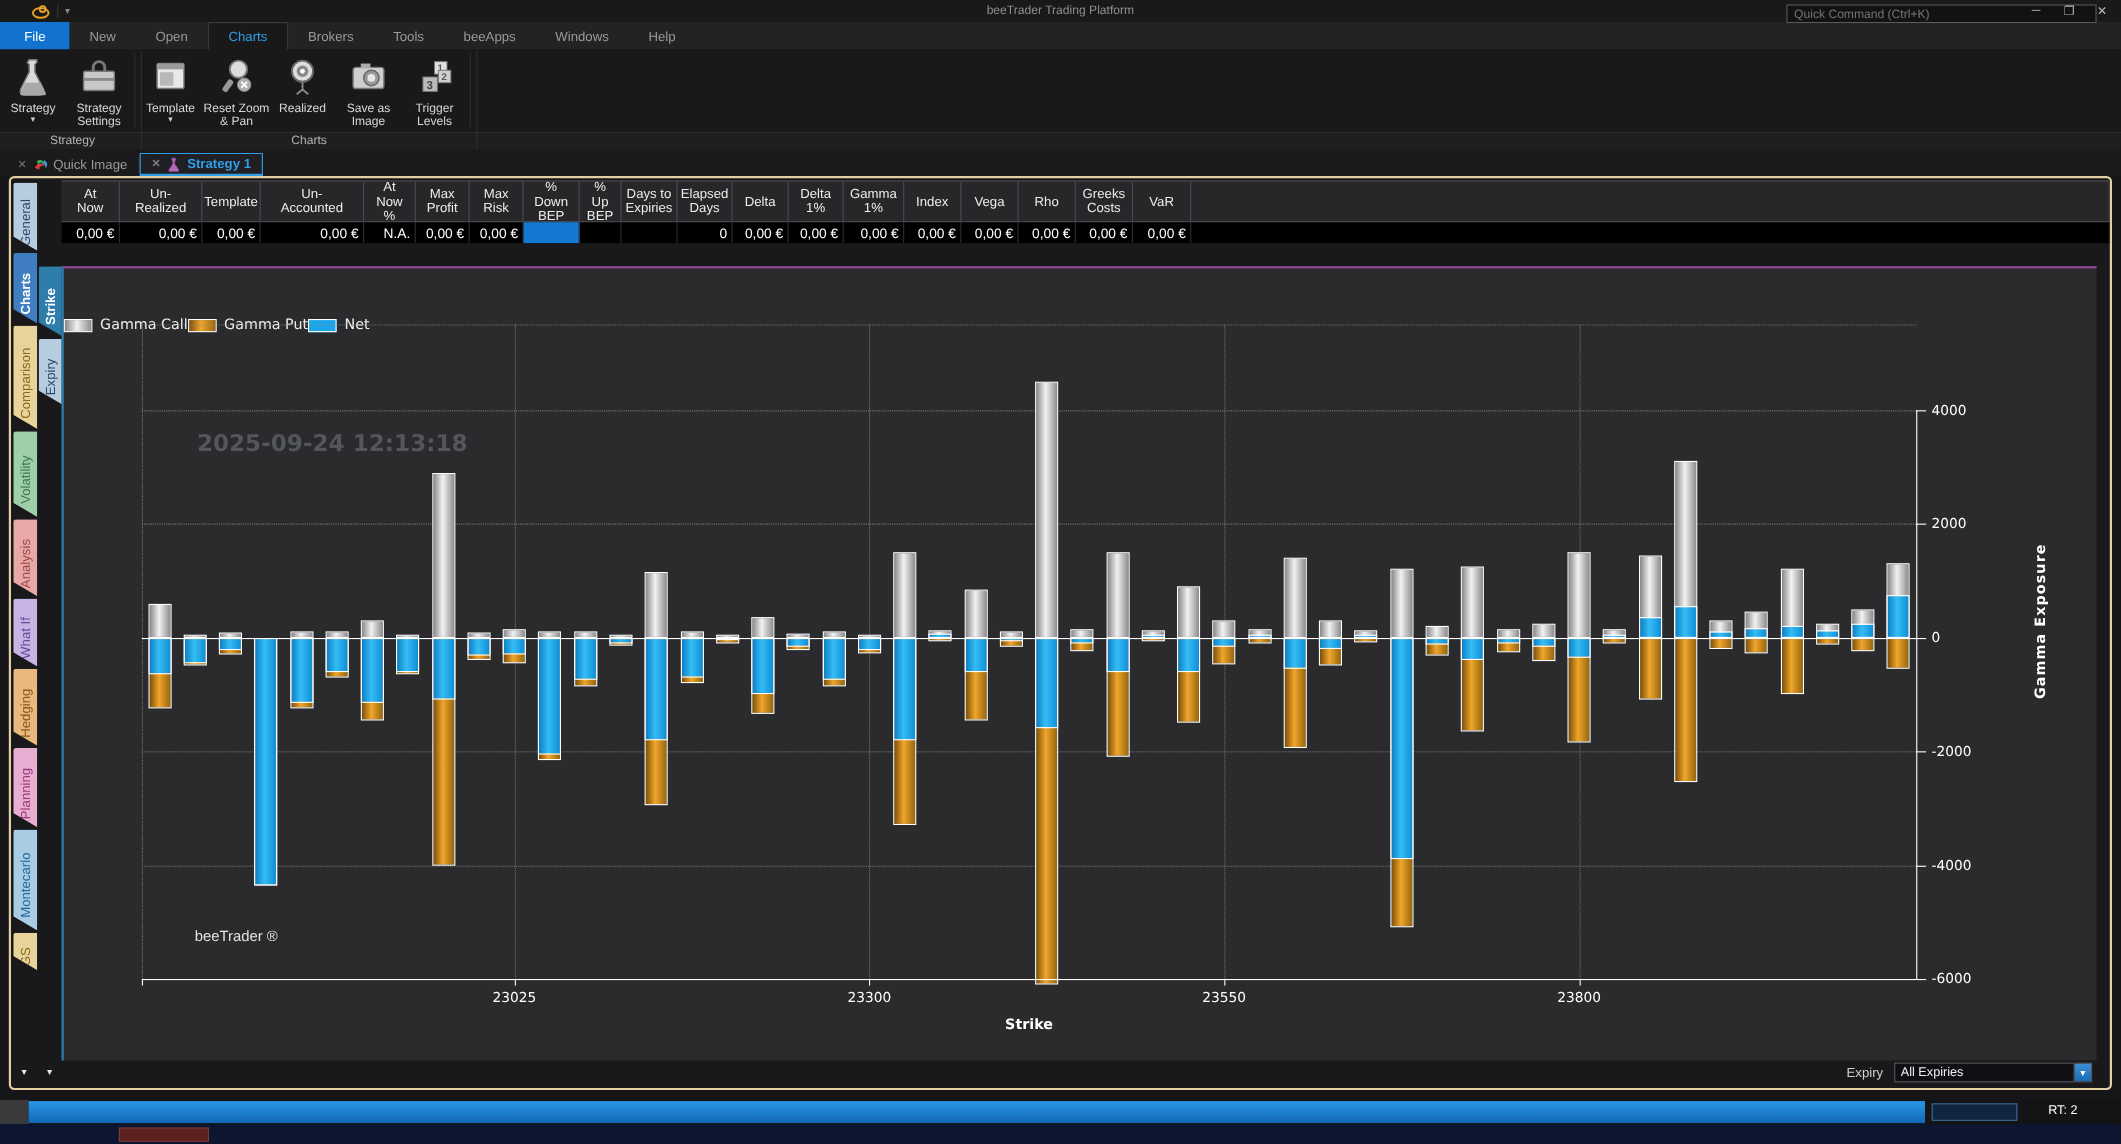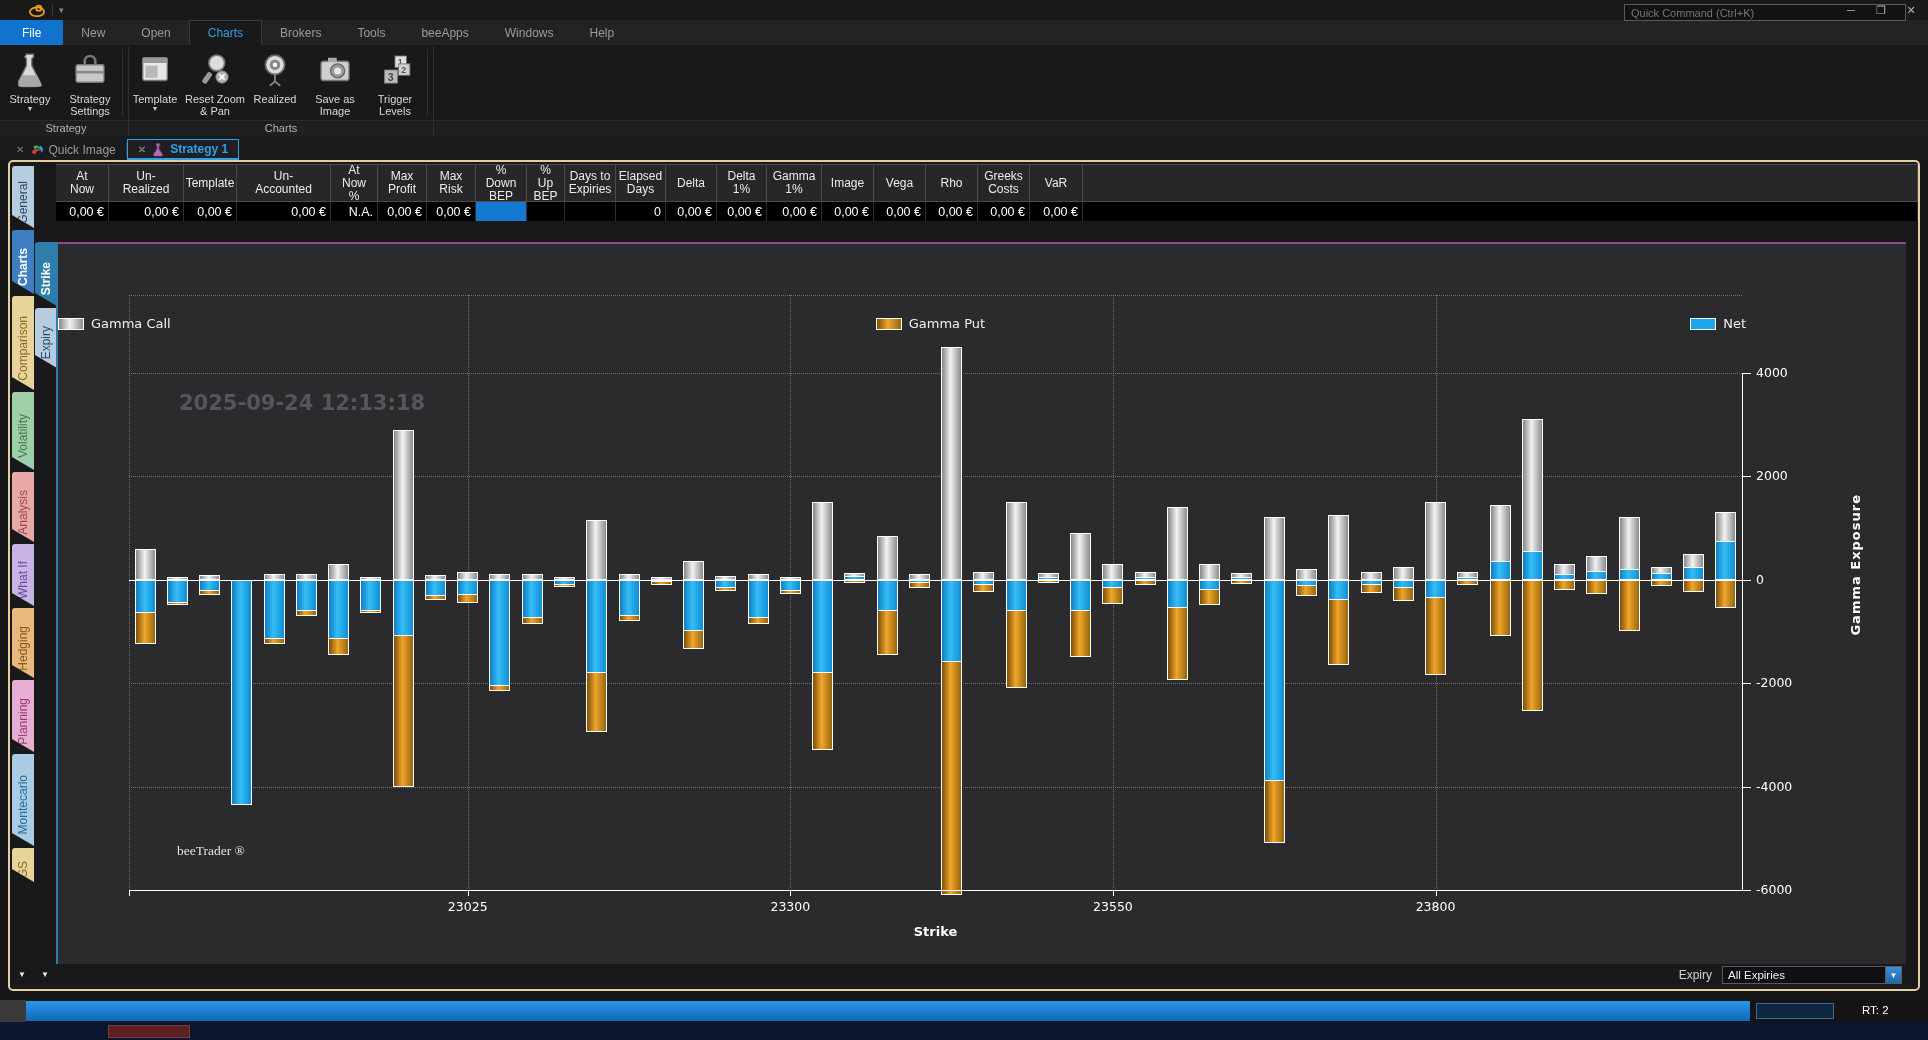--- a/index.html
+++ b/index.html
@@ -67,21 +67,21 @@
 
   
   #subtabs { position:absolute; left:46px; top:59px; height:21px; display:flex; align-items:flex-end; }
   .sub-tab { height:19px; display:flex; align-items:center; padding:0 22px 0 12px; font-size:12px; cursor:pointer;
     clip-path:polygon(0 0, calc(100% - 15px) 0, 100% 100%, 0 100%); margin-right:-12px; border-radius:3px 0 0 0; }
   .sub-tab.active { height:21px; font-weight:bold; z-index:4; }
 
   
   #chart { position:absolute; left:46px; top:80px; width:1850px; height:722px; background:#2b2b2e;
     border-top:2px solid #8d4a93; border-left:2px solid #2e7dab; }
-  #legend { position:absolute; top:72px; left:0; width:1688px; display:flex; justify-content:space-between; gap:26px; }
+  #legend { position:absolute; top:44px; left:0; width:1688px; display:flex; justify-content:flex-start; }
   .leg-item { display:flex; align-items:center; gap:7px; color:#f0f0f0; font-size:13px; font-family:"DejaVu Sans",sans-serif; }
   .leg-swatch { width:26px; height:12px; border:1px solid #fff; }
 
   #plot { position:absolute; left:71px; top:51px; width:1613px; height:595px; }
   .grid-v { position:absolute; top:0; bottom:0; width:0; border-left:1px dotted #8a8a8a; opacity:.75; }
   .grid-h { position:absolute; left:0; right:0; height:0; border-top:1px dotted #8a8a8a; opacity:.75; }
   #zero-line { position:absolute; left:0; width:1613px; height:1px; background:#fff; }
   #xaxis-line { position:absolute; left:0; bottom:-1px; width:1613px; height:1px; background:#fff; }
   #yaxis-line { position:absolute; width:1px; background:#fff; }
   .ytick { position:absolute; width:9px; height:1px; background:#fff; }
@@ -90,21 +90,21 @@
   .xtick-label { position:absolute; color:#fff; font-size:12.5px; font-family:"DejaVu Sans",sans-serif; transform:translateX(-50%); }
   .bar { position:absolute; width:21px; border:1px solid #fff; }
   .bar.call { background:linear-gradient(90deg,#87878a 0%,#f2f2f4 45%,#8c8c8f 100%); }
   .bar.put  { background:linear-gradient(90deg,#7c4f07 0%,#f0a62c 45%,#96660c 100%); }
   .bar.net  { background:linear-gradient(90deg,#0e7fc4 0%,#35bdf5 45%,#0f8ed6 100%); }
 
   #watermark { position:absolute; left:50px; top:72px; color:#53565a; font-family:"DejaVu Sans",sans-serif; pointer-events:none; }
   #wm-title { font-size:44px; font-weight:bold; letter-spacing:1px; }
   #wm-last  { font-size:21px; font-weight:bold; margin-top:29px; }
   #wm-date  { font-size:21px; font-weight:bold; margin-top:24px; }
-  #brand { position:absolute; left:48px; top:548px; color:#e2e2e2; font-size:13.5px; font-family:Liberation Serif, serif; }
+  #brand { position:absolute; left:48px; top:548px; color:#e2e2e2; font-size:13.5px; font-family:Liberation Sans, sans-serif; }
   #xaxis-title { position:absolute; color:#fff; font-weight:bold; font-size:13px; font-family:"DejaVu Sans",sans-serif; transform:translateX(-50%); }
   #yaxis-title { position:absolute; color:#fff; font-weight:bold; font-size:13px; font-family:"DejaVu Sans",sans-serif;
     writing-mode:vertical-rl; transform:rotate(180deg); letter-spacing:1px; }
 
   
   #expiry-row { position:absolute; right:16px; top:804px; display:flex; align-items:center; gap:10px; }
   #expiry-label { color:#d0d0d0; font-size:12px; }
   #expiry-combo { width:180px; height:18px; background:#101014; border:1px solid #5a5a5a; display:flex; align-items:center; cursor:pointer; }
   #expiry-value { flex:1; color:#f0f0f0; font-size:11.5px; padding-left:5px; }
   #expiry-btn { width:16px; height:16px; background:linear-gradient(#3d8fd6,#1a6ab1); color:#fff; font-size:8px;
@@ -123,20 +123,21 @@
 </head>
 <body>
 
 <div id="titlebar">
   <svg class="tb-logo" viewBox="0 0 20 18">
     <ellipse cx="10" cy="11" rx="8" ry="5" fill="none" stroke="#e8a020" stroke-width="2"></ellipse>
     <circle cx="12" cy="7" r="3" fill="none" stroke="#e8a020" stroke-width="2"></circle>
   </svg>
   <div class="tb-sep"></div>
   <span class="tb-caret">▾</span>
+  <div id="app-title">beeTrader Trading Platform</div>
   <div id="win-controls">
     <div class="win-btn">─</div>
     <div class="win-btn">❐</div>
     <div class="win-btn">✕</div>
   </div>
 </div>
 
 <div id="menubar">
     <div class="menu-item file">File</div>
     <div class="menu-item">New</div>
@@ -300,21 +301,21 @@
         <div class="sum-th" style="width: 47px;">At Now %</div>
         <div class="sum-th" style="width: 49px;">Max Profit</div>
         <div class="sum-th" style="width: 49px;">Max Risk</div>
         <div class="sum-th" style="width: 51px;">% Down BEP</div>
         <div class="sum-th" style="width: 38px;">% Up BEP</div>
         <div class="sum-th" style="width: 51px;">Days to Expiries</div>
         <div class="sum-th" style="width: 50px;">Elapsed Days</div>
         <div class="sum-th" style="width: 51px;">Delta</div>
         <div class="sum-th" style="width: 50px;">Delta 1%</div>
         <div class="sum-th" style="width: 55px;">Gamma 1%</div>
-        <div class="sum-th" style="width: 52px;">Image</div>
+        <div class="sum-th" style="width: 52px;">Index</div>
         <div class="sum-th" style="width: 52px;">Vega</div>
         <div class="sum-th" style="width: 52px;">Rho</div>
         <div class="sum-th" style="width: 52px;">Greeks Costs</div>
         <div class="sum-th" style="width: 53px;">VaR</div>
         <div class="sum-th" style="width: 835px;"></div>
       </div>
     <div id="sum-row">
         <div class="sum-td" style="width: 53px;">0,00 €</div>
         <div class="sum-td" style="width: 75px;">0,00 €</div>
         <div class="sum-td" style="width: 53px;">0,00 €</div>

